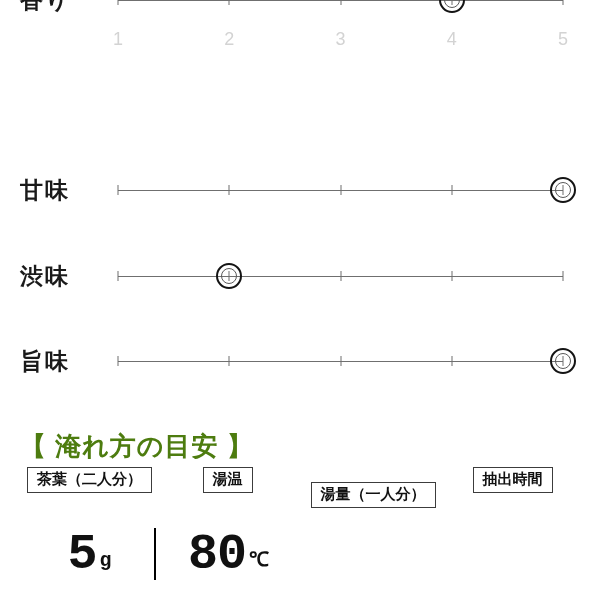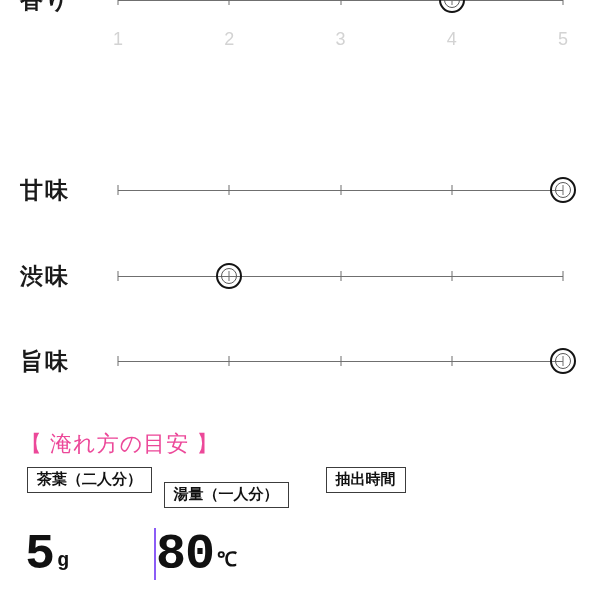--- a/index.html
+++ b/index.html
@@ -32,32 +32,32 @@
   .tick:nth-of-type(3){left:25%;}
   .tick:nth-of-type(4){left:50%;}
   .tick:nth-of-type(5){left:75%;}
   .tick:nth-of-type(6){left:100%;}
 
   .marker{position:absolute;top:-13px;width:26px;height:26px;margin-left:-13px;}
   .marker-outer{position:absolute;inset:0;border:2.5px solid #141414;border-radius:50%;box-sizing:border-box;}
   .marker-inner{position:absolute;inset:5px;border:1px solid #5a5a5a;border-radius:50%;box-sizing:border-box;}
 
   
-  .brew-heading{position:absolute;left:20px;top:429px;font-size:22px;font-weight:400;
-    letter-spacing:1px;color:#ec4899;white-space:nowrap;}
+  .brew-heading{position:absolute;left:20px;top:429px;font-size:26px;font-weight:700;
+    letter-spacing:1px;color:#4d7c0f;white-space:nowrap;}
 
   .brew{position:absolute;left:25px;top:467px;width:556px;font-family:Liberation Mono, monospace;}
   .brew-labels{display:flex;}
   .brew-vals{display:flex;margin-top:20px;}
   .c0{width:129px;}.c1{width:147px;}.c2{width:144px;margin-top:15px;}.c3{width:135px;}
   .lcell{display:flex;justify-content:center;align-items:flex-start;box-sizing:border-box;}
   .brew-box{border:1px solid #3c3c3c;font-size:15px;font-weight:700;line-height:1;
     padding:5px 9px 4px;white-space:nowrap;color:#111;}
-  .vcell{height:52px;display:flex;align-items:center;justify-content:flex-start;box-sizing:border-box;}
-  .vcell + .vcell{border-left:2px solid #8b5cf6;}
+  .vcell{height:52px;display:flex;align-items:center;justify-content:center;box-sizing:border-box;}
+  .vcell + .vcell{border-left:2px solid #000000;}
   .val-big{font-size:50px;font-weight:700;letter-spacing:-1px;color:#111;}
   .val-unit{font-size:20px;font-weight:700;margin-left:3px;color:#111;position:relative;top:-2px;}
   .val-prefix{font-size:20px;font-weight:700;margin-right:5px;color:#111;position:relative;top:-2px;}
   .val-lines{font-size:17px;font-weight:700;line-height:24px;text-align:center;color:#111;}
 </style>
 </head>
 <body>
 
 <div id="canvas">
 
@@ -133,20 +133,23 @@
     </div>
   </div>
 
   <div class="brew-heading">【 淹れ方の目安 】</div>
 
   <div class="brew">
     <div class="brew-labels">
       <div class="lcell c0">
         <div class="brew-box">茶葉（二人分）</div>
       </div>
+      <div class="lcell c1">
+        <div class="brew-box">湯温</div>
+      </div>
       <div class="lcell c2">
         <div class="brew-box">湯量（一人分）</div>
       </div>
       <div class="lcell c3">
         <div class="brew-box">抽出時間</div>
       </div>
     </div>
 
     <div class="brew-vals">
       <div class="vcell c0">

